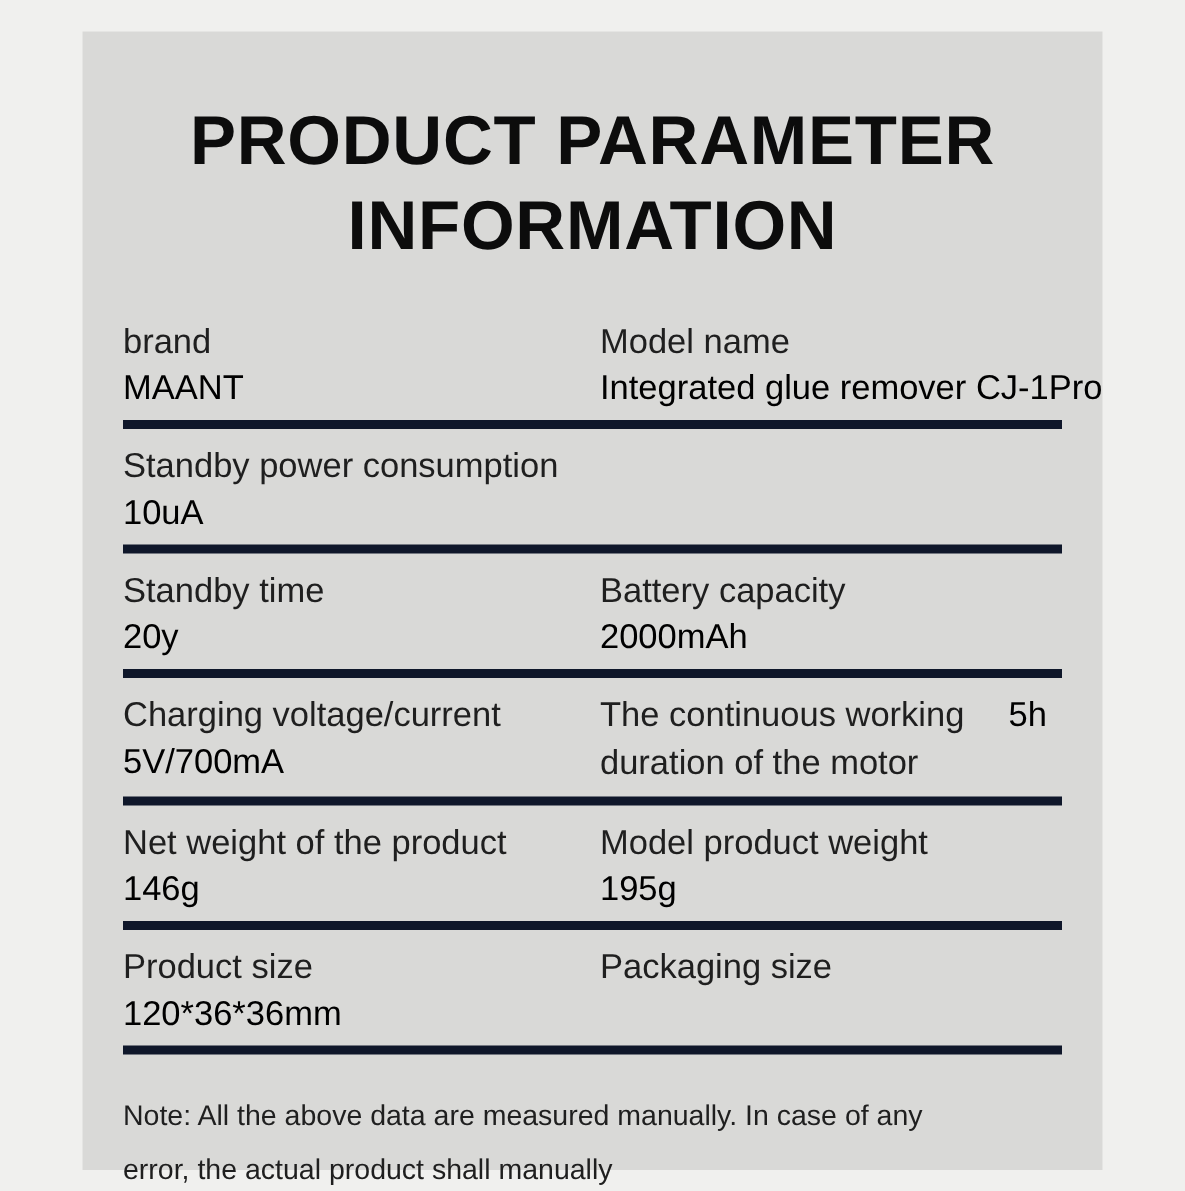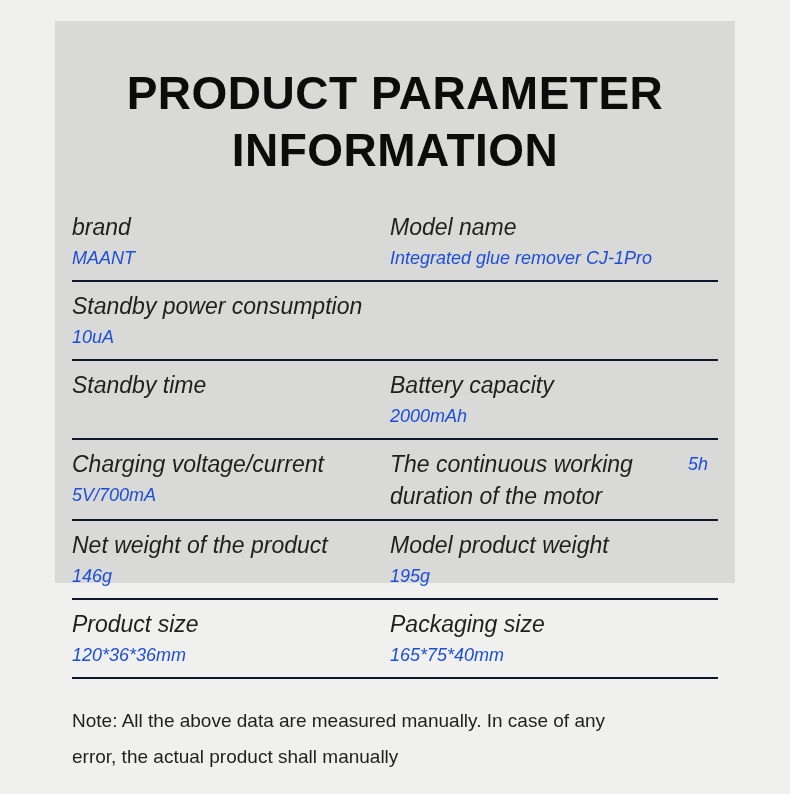--- a/index.html
+++ b/index.html
@@ -8,52 +8,51 @@
     height: 794px;
     background: #f0f0ee;
     font-family: "Liberation Sans", sans-serif;
     overflow: hidden;
   }
   .panel {
     position: absolute;
     left: 55px;
     top: 21px;
     width: 680px;
-    height: 562px;
+    height: 759px;
     background: #d9d9d7;
-    padding: 0 17px;
+    padding: 0 27px;
   }
   .title {
     margin-top: 44px;
     text-align: center;
     font-size: 46px;
     line-height: 57px;
     font-weight: 700;
     color: #0c0c0c;
     letter-spacing: 0.5px;
   }
   .spec-table { margin-top: 24px; }
   .spec-row {
     display: grid;
     grid-template-columns: 318px 1fr;
     padding: 8px 0 7px 0;
-    border-bottom: 2px solid #0f172a;
-    font-style: italic;
+    border-bottom: 6px solid #0f172a;
   }
   .cell { min-height: 62px; }
   .cell-label {
     font-size: 23px;
     line-height: 32px;
     color: #1f1f1f;
     white-space: nowrap;
   }
   .cell-value {
-    font-size: 18px;
+    font-size: 23px;
     line-height: 30px;
-    color: #1d4ed8;
+    color: #000000;
     white-space: nowrap;
   }
   
   .cell-duo {
     display: flex;
   }
   .cell-duo .cell-label {
     white-space: normal;
     width: 262px;
     flex: 0 0 auto;
@@ -97,20 +96,21 @@
     <div class="spec-row">
       <div class="cell">
         <div class="cell-label">Standby power consumption</div>
         <div class="cell-value">10uA</div>
       </div>
     </div>
 
     <div class="spec-row">
       <div class="cell">
         <div class="cell-label">Standby time</div>
+        <div class="cell-value">20y</div>
       </div>
       <div class="cell">
         <div class="cell-label">Battery capacity</div>
         <div class="cell-value">2000mAh</div>
       </div>
     </div>
 
     <div class="spec-row">
       <div class="cell">
         <div class="cell-label">Charging voltage/current</div>
@@ -133,21 +133,20 @@
       </div>
     </div>
 
     <div class="spec-row">
       <div class="cell">
         <div class="cell-label">Product size</div>
         <div class="cell-value">120*36*36mm</div>
       </div>
       <div class="cell">
         <div class="cell-label">Packaging size</div>
-        <div class="cell-value">165*75*40mm</div>
       </div>
     </div>
 
   </div>
 
   <div class="note">
     <div>Note: All the above data are measured manually. In case of any</div>
     <div>error, the actual product shall manually</div>
   </div>
 

